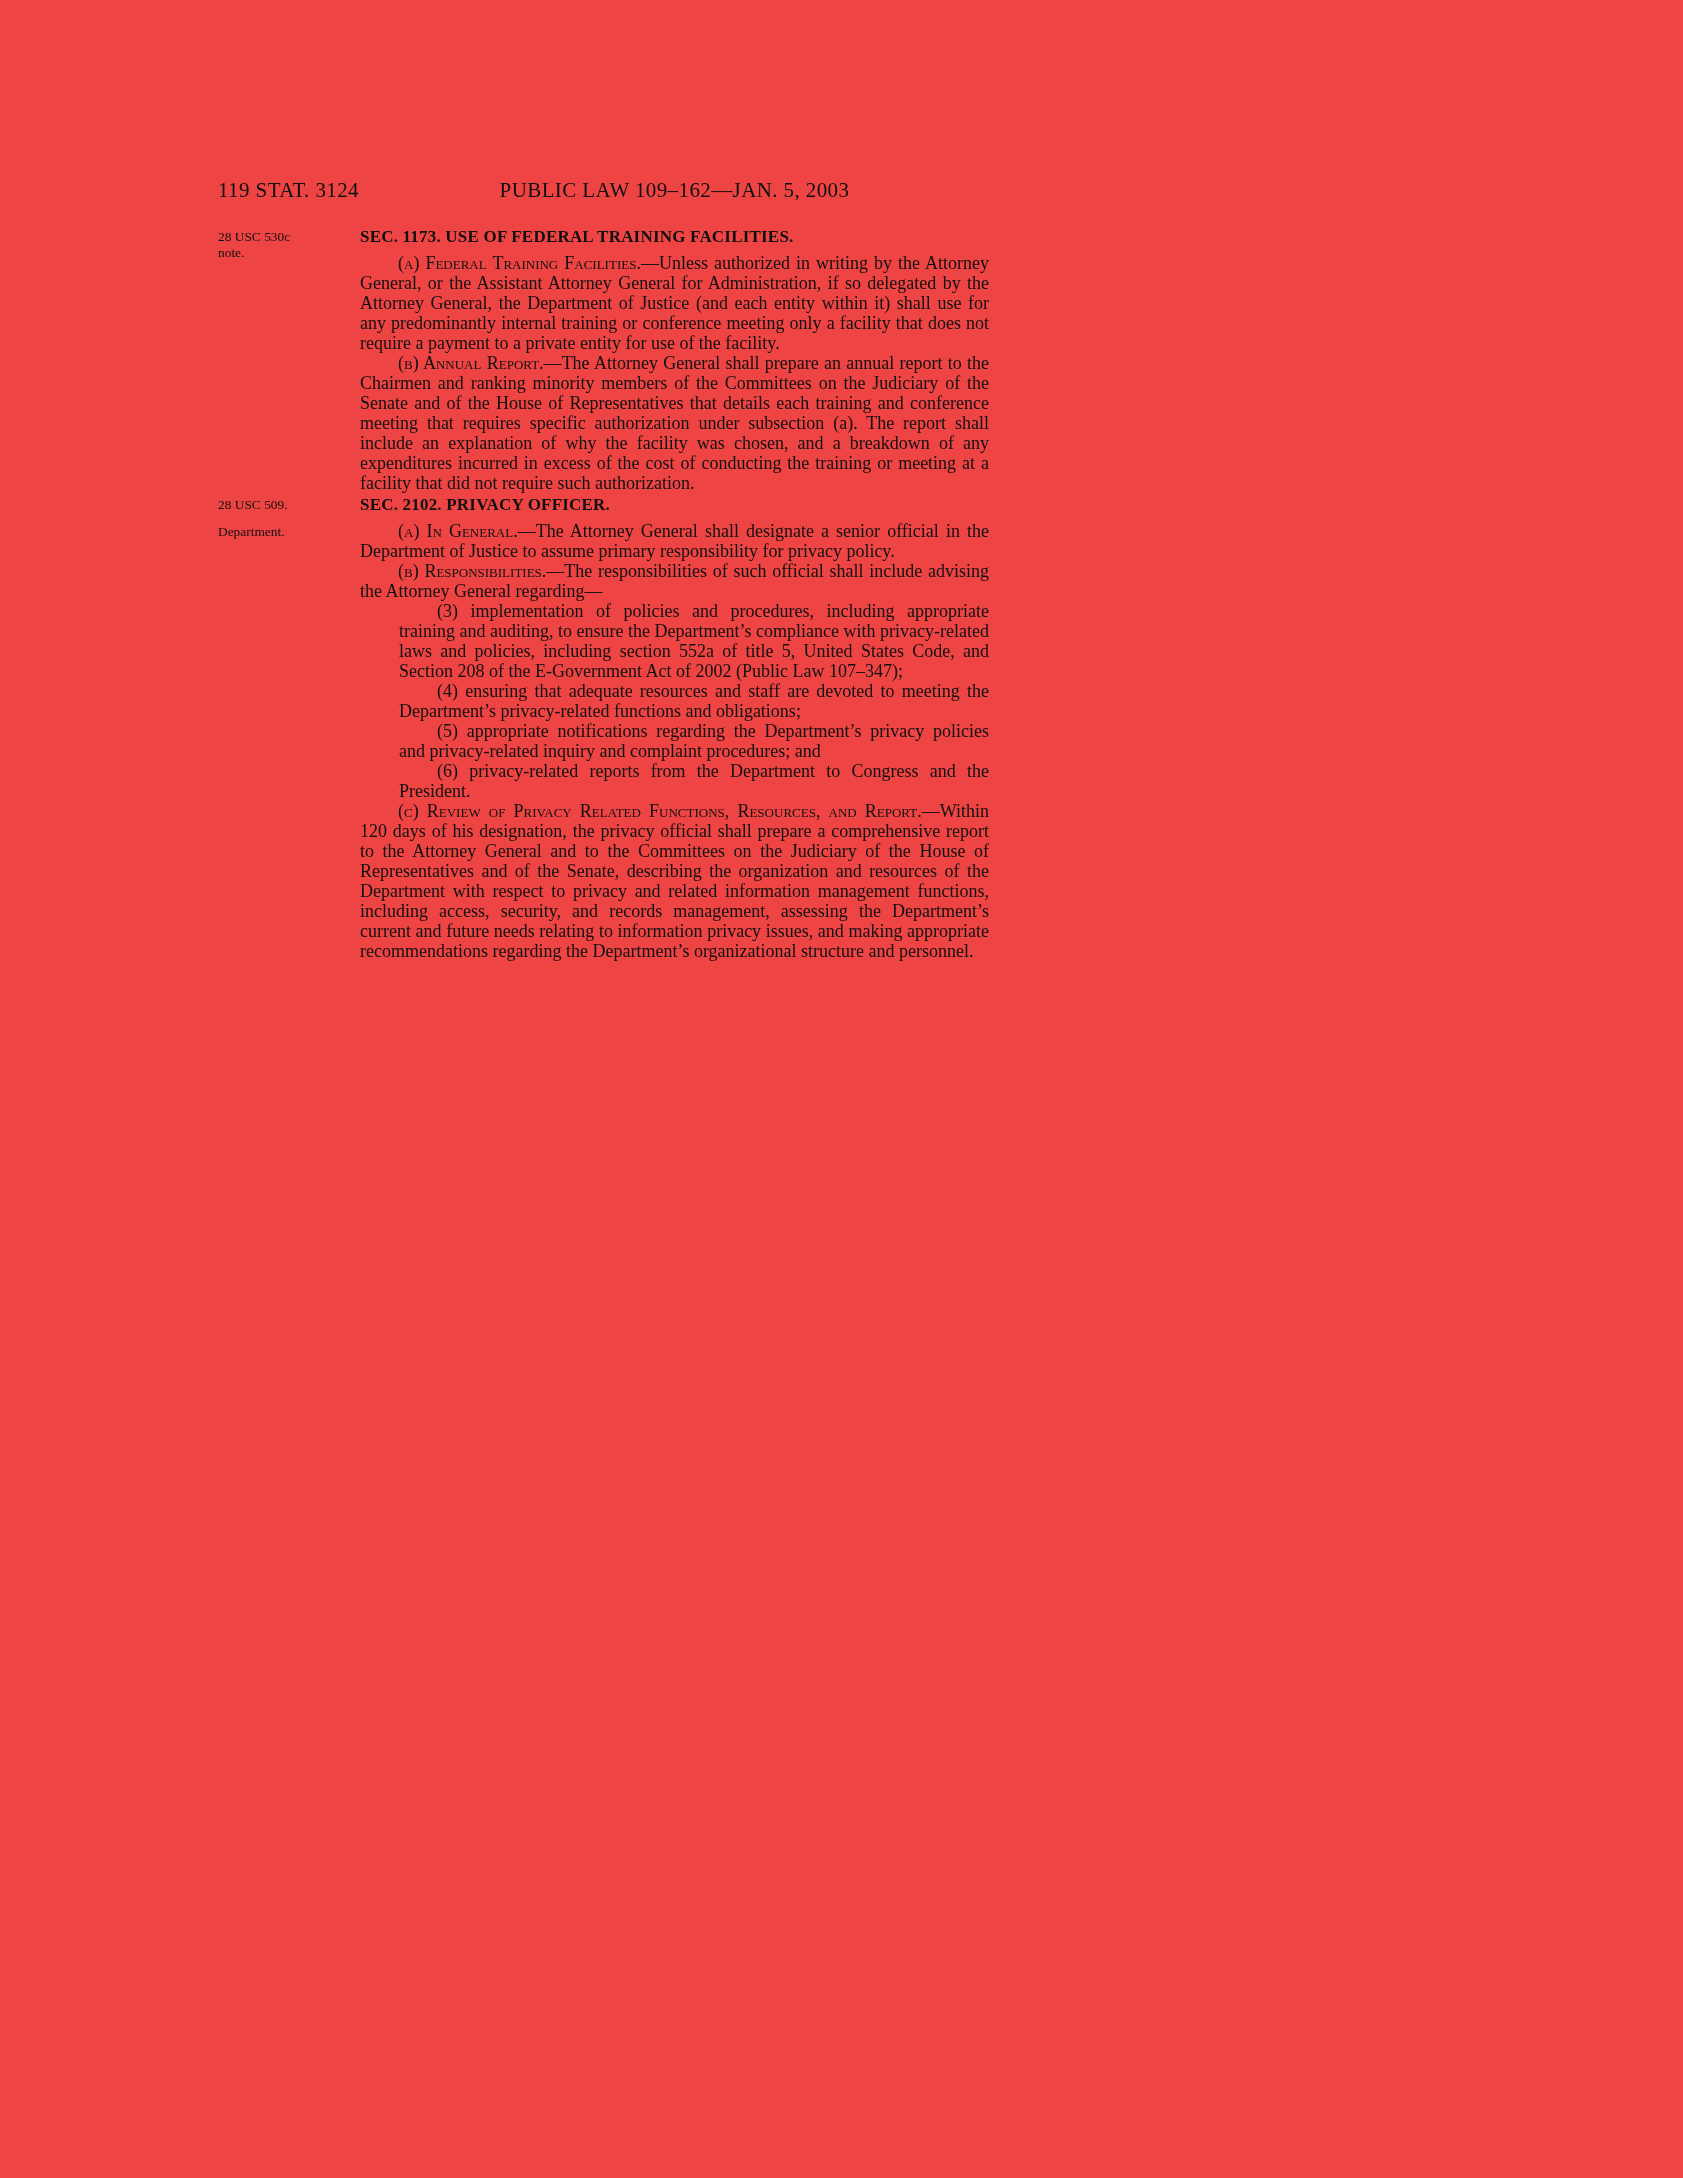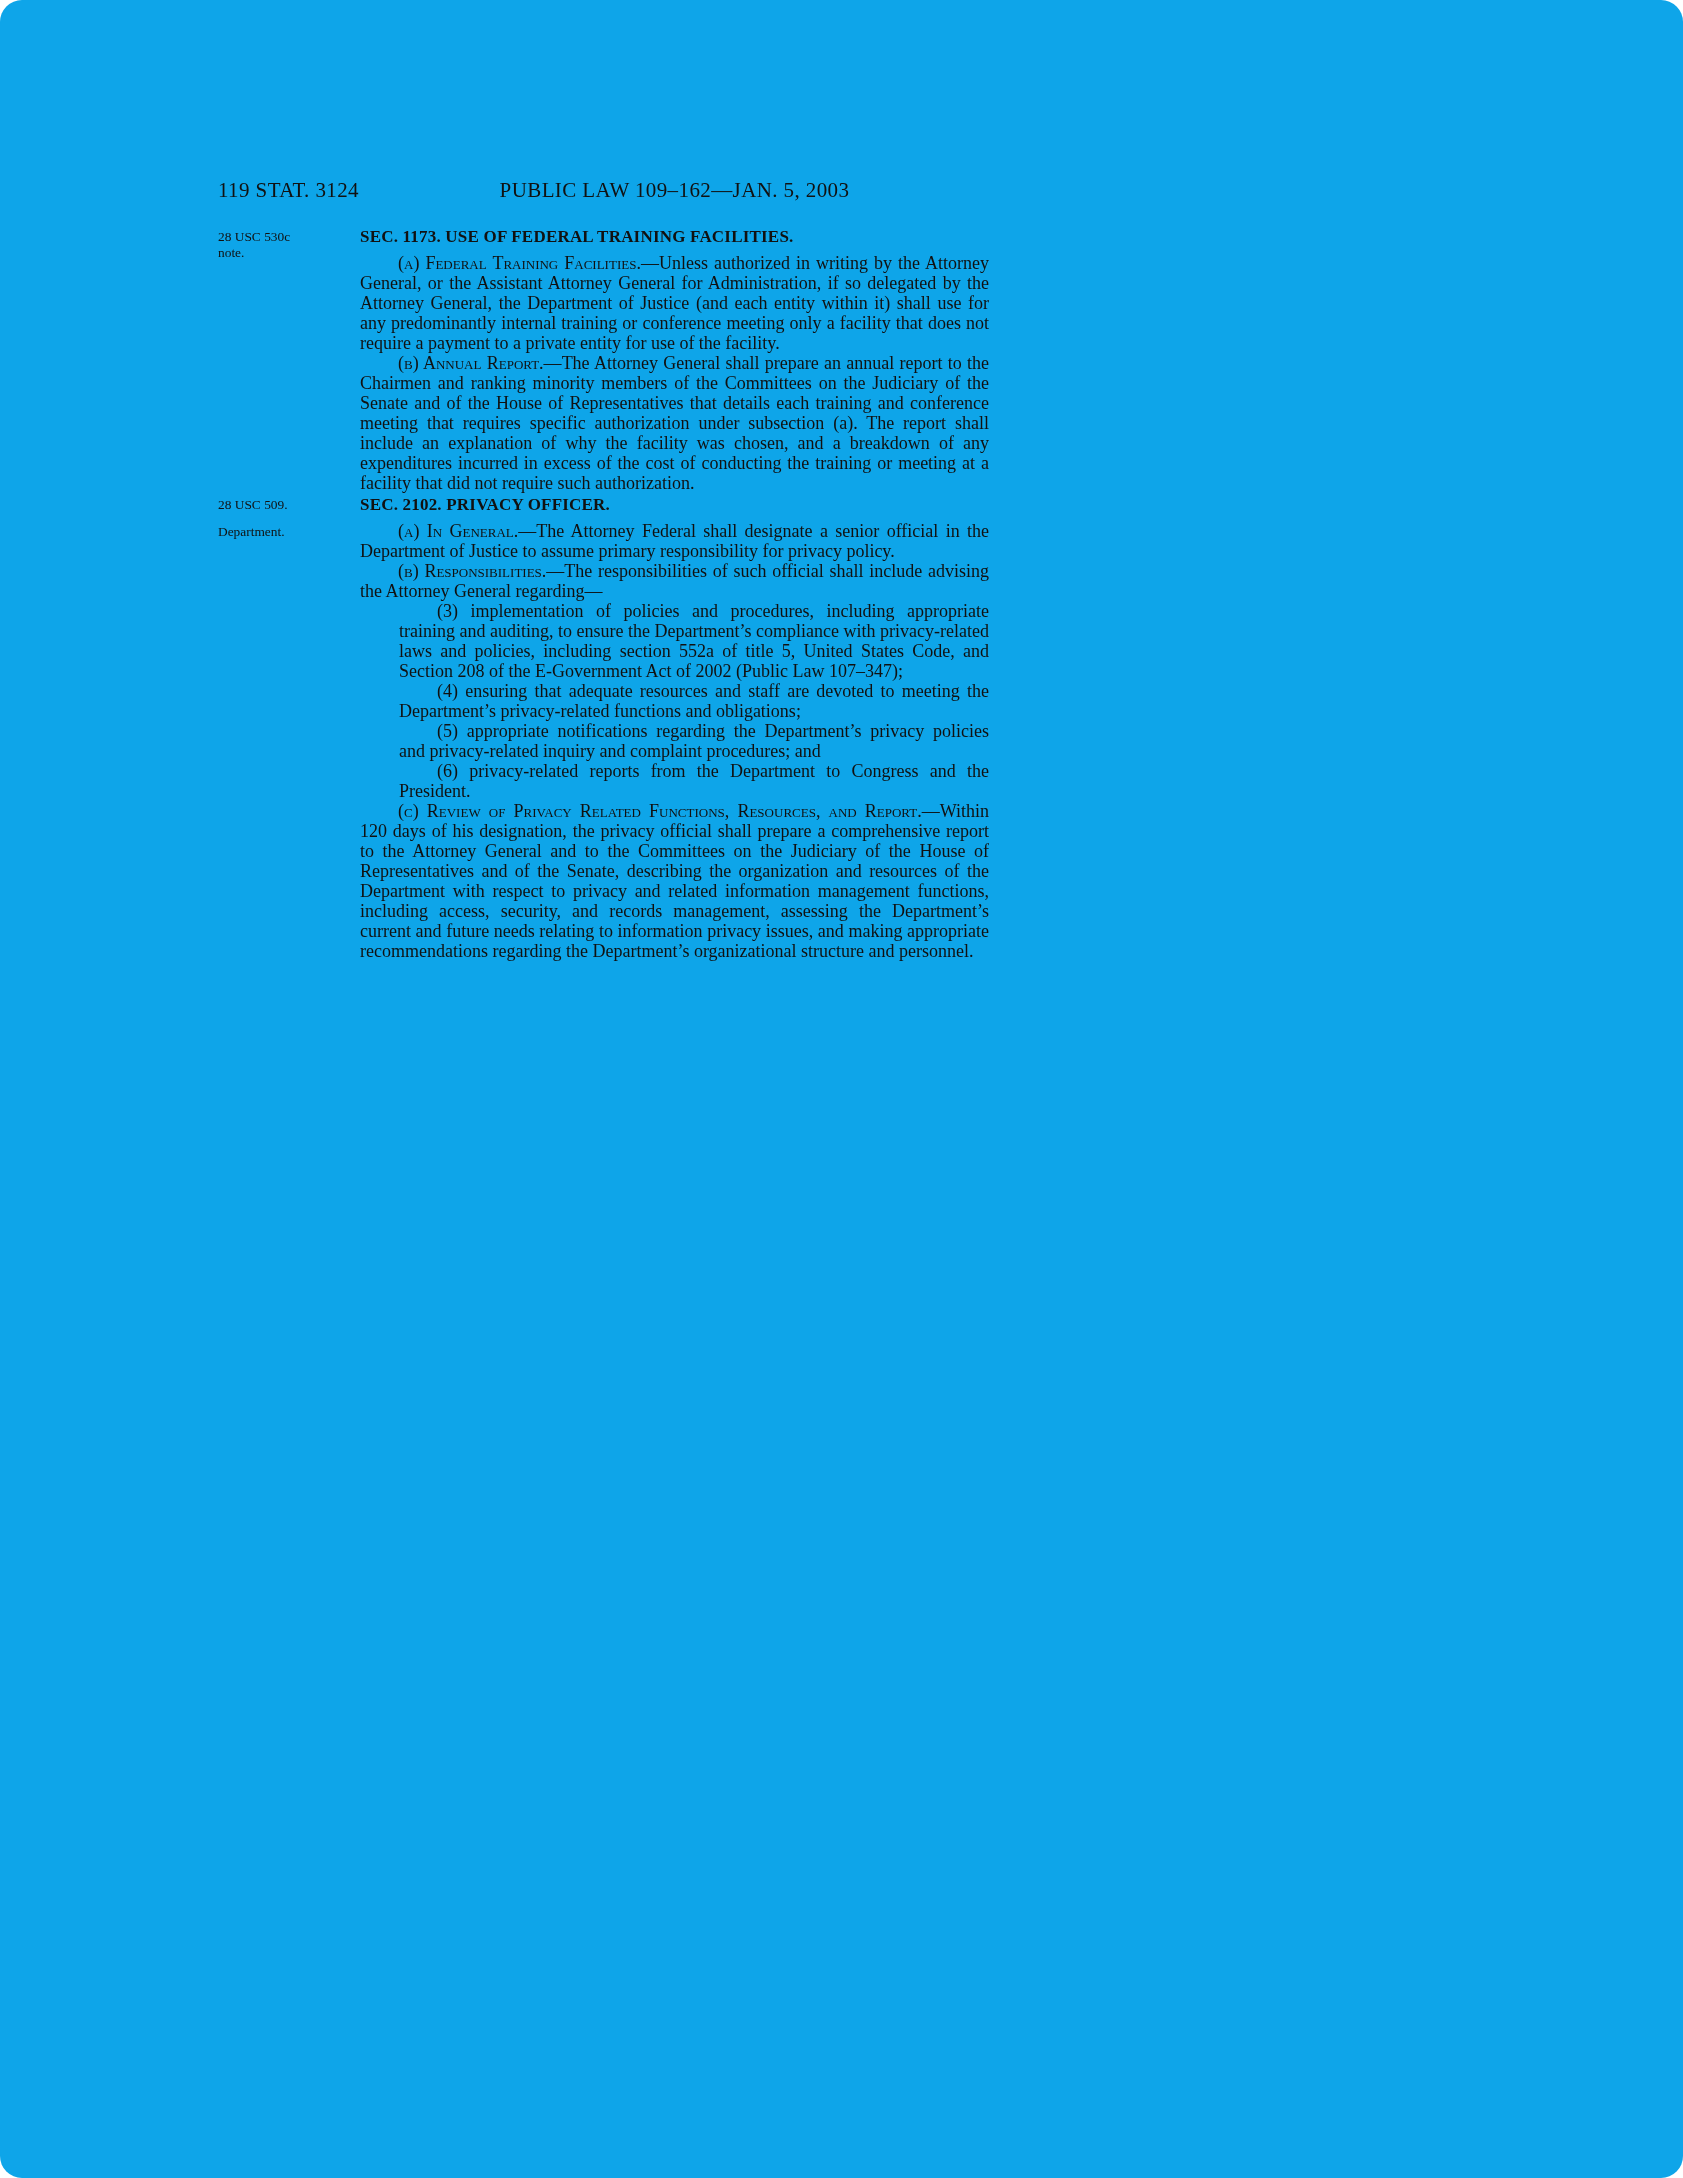--- a/index.html
+++ b/index.html
@@ -7,23 +7,22 @@
   body {
     width: 1683px;
     height: 2178px;
     position: relative;
     font-family: "Liberation Serif", "DejaVu Serif", serif;
     color: #111111;
   }
   .page {
     position: absolute;
     inset: 0;
-    background: #0ea5e9;
+    background: #ef4444;
     overflow: hidden;
-    border-radius: 22px;
   }
   
   .page-header {
     position: absolute;
     top: 178px;
     left: 218px;
     width: 770px;
     height: 28px;
     font-size: 21px;
     letter-spacing: 0.4px;
@@ -89,21 +88,21 @@
         <p class="para"><span class="sc">(a) Federal Training Facilities.—</span><span>Unless authorized in writing by the Attorney General, or the Assistant Attorney General for Administration, if so delegated by the Attorney General, the Department of Justice (and each entity within it) shall use for any predominantly internal training or conference meeting only a facility that does not require a payment to a private entity for use of the facility.</span></p>
         <p class="para"><span class="sc">(b) Annual Report.—</span><span>The Attorney General shall prepare an annual report to the Chairmen and ranking minority members of the Committees on the Judiciary of the Senate and of the House of Representatives that details each training and conference meeting that requires specific authorization under subsection (a). The report shall include an explanation of why the facility was chosen, and a breakdown of any expenditures incurred in excess of the cost of conducting the training or meeting at a facility that did not require such authorization.</span></p>
       </div>
     </section>
 
     <section class="law-section">
       <aside class="margin-note note-top">28 USC 509.</aside>
       <aside class="margin-note note-second">Department.</aside>
       <div class="section-content">
         <h3 class="section-heading">SEC. 2102. PRIVACY OFFICER.</h3>
-        <p class="para"><span class="sc">(a) In General.—</span><span>The Attorney Federal shall designate a senior official in the Department of Justice to assume primary responsibility for privacy policy.</span></p>
+        <p class="para"><span class="sc">(a) In General.—</span><span>The Attorney General shall designate a senior official in the Department of Justice to assume primary responsibility for privacy policy.</span></p>
         <p class="para"><span class="sc">(b) Responsibilities.—</span><span>The responsibilities of such official shall include advising the Attorney General regarding—</span></p>
         <p class="subpara">(3) implementation of policies and procedures, including appropriate training and auditing, to ensure the Department’s compliance with privacy-related laws and policies, including section 552a of title 5, United States Code, and Section 208 of the E-Government Act of 2002 (Public Law 107–347);</p>
         <p class="subpara">(4) ensuring that adequate resources and staff are devoted to meeting the Department’s privacy-related functions and obligations;</p>
         <p class="subpara">(5) appropriate notifications regarding the Department’s privacy policies and privacy-related inquiry and complaint procedures; and</p>
         <p class="subpara">(6) privacy-related reports from the Department to Congress and the President.</p>
         <p class="para"><span class="sc">(c) Review of Privacy Related Functions, Resources, and Report.—</span><span>Within 120 days of his designation, the privacy official shall prepare a comprehensive report to the Attorney General and to the Committees on the Judiciary of the House of Representatives and of the Senate, describing the organization and resources of the Department with respect to privacy and related information management functions, including access, security, and records management, assessing the Department’s current and future needs relating to information privacy issues, and making appropriate recommendations regarding the Department’s organizational structure and personnel.</span></p>
       </div>
     </section>
 
   </main>

